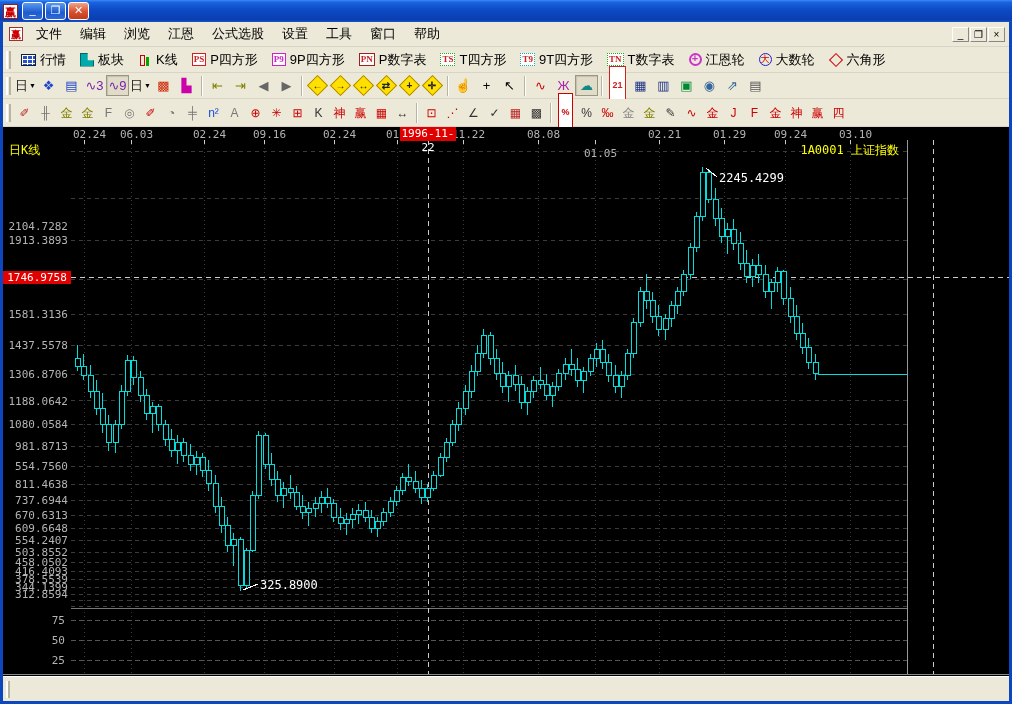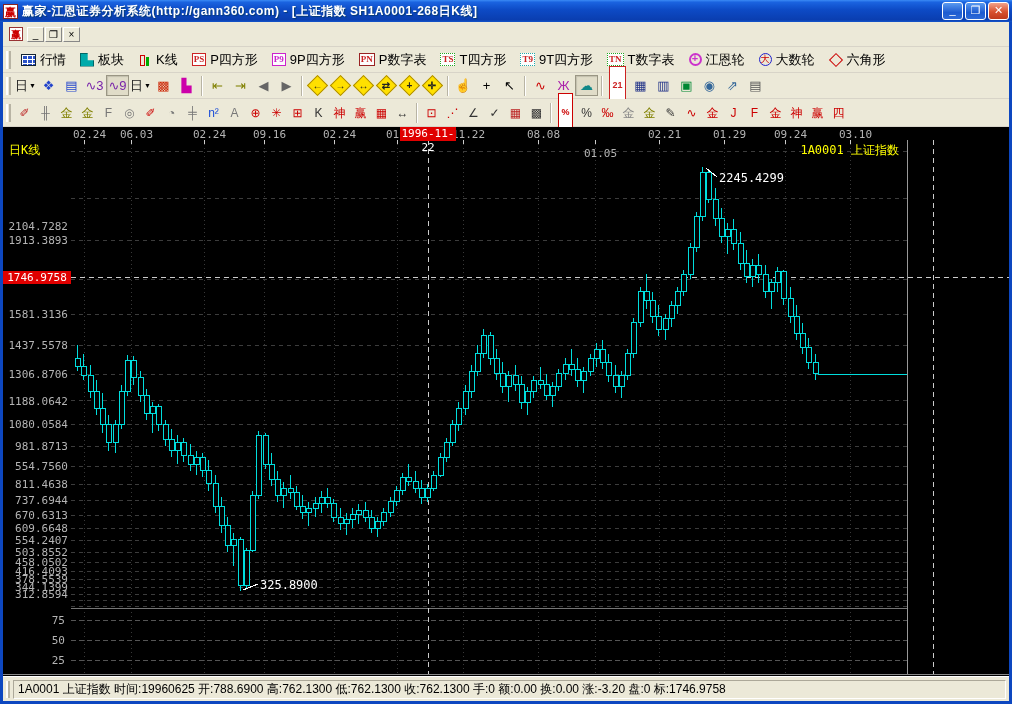--- a/index.html
+++ b/index.html
@@ -68,30 +68,40 @@
   .statusbar{height:25px;flex:0 0 25px;background:#ece9d8;display:flex;align-items:center;padding:2px 3px;border-top:1px solid #fff;}
   .sgrip{width:4px;height:17px;border-left:2px solid #fff;border-right:2px solid #b8b4a4;margin-right:3px;}
   .sfield{flex:1;height:19px;border:1px solid;border-color:#aca899 #fff #fff #aca899;font-size:12px;line-height:17px;padding:0 4px;color:#000;white-space:nowrap;overflow:hidden;}
 </style>
 </head>
 <body>
 
 <div class="window">
   <div class="titlebar">
     <div class="appicon">赢</div>
-    <div class="title-text">赢家-江恩证券分析系统(http://gann360.com) - [上证指数  SH1A0001-268日K线]</div>
     <div class="tbtns">
       <div class="tbtn">_</div>
       <div class="tbtn">❐</div>
       <div class="tbtn close">✕</div>
     </div>
   </div>
 
   <div class="menubar">
     <div class="mdiicon">赢</div>
+    <div class="menu-items" id="menu-items">
+        <div class="menu-item">文件</div>
+        <div class="menu-item">编辑</div>
+        <div class="menu-item">浏览</div>
+        <div class="menu-item">江恩</div>
+        <div class="menu-item">公式选股</div>
+        <div class="menu-item">设置</div>
+        <div class="menu-item">工具</div>
+        <div class="menu-item">窗口</div>
+        <div class="menu-item">帮助</div>
+      </div>
     <div class="mdibtns">
       <div class="mdibtn">_</div>
       <div class="mdibtn">❐</div>
       <div class="mdibtn">×</div>
     </div>
   </div>
 
   <div class="toolbar tb1" id="toolbar1">
       <div class="grip"></div>
       <div class="tb1-item">
@@ -725,15 +735,14 @@
         <div class="anno" style="left: 257px; top: 451px;">325.8900</div>
       </div>
     <div class="pane-label">日K线</div>
     <div class="sym-label">1A0001 上证指数</div>
     <div class="hl-date" id="hl-date" style="left: 397px; width: 56px;">1996-11-22</div>
     <div class="hl-price">1746.9758</div>
   </div>
 
   <div class="statusbar">
     <div class="sgrip"></div>
-    <div class="sfield">1A0001 上证指数 时间:19960625 开:788.6900 高:762.1300 低:762.1300 收:762.1300 手:0 额:0.00 换:0.00 涨:-3.20 盘:0 标:1746.9758</div>
   </div>
 </div>
 
 </body></html>

